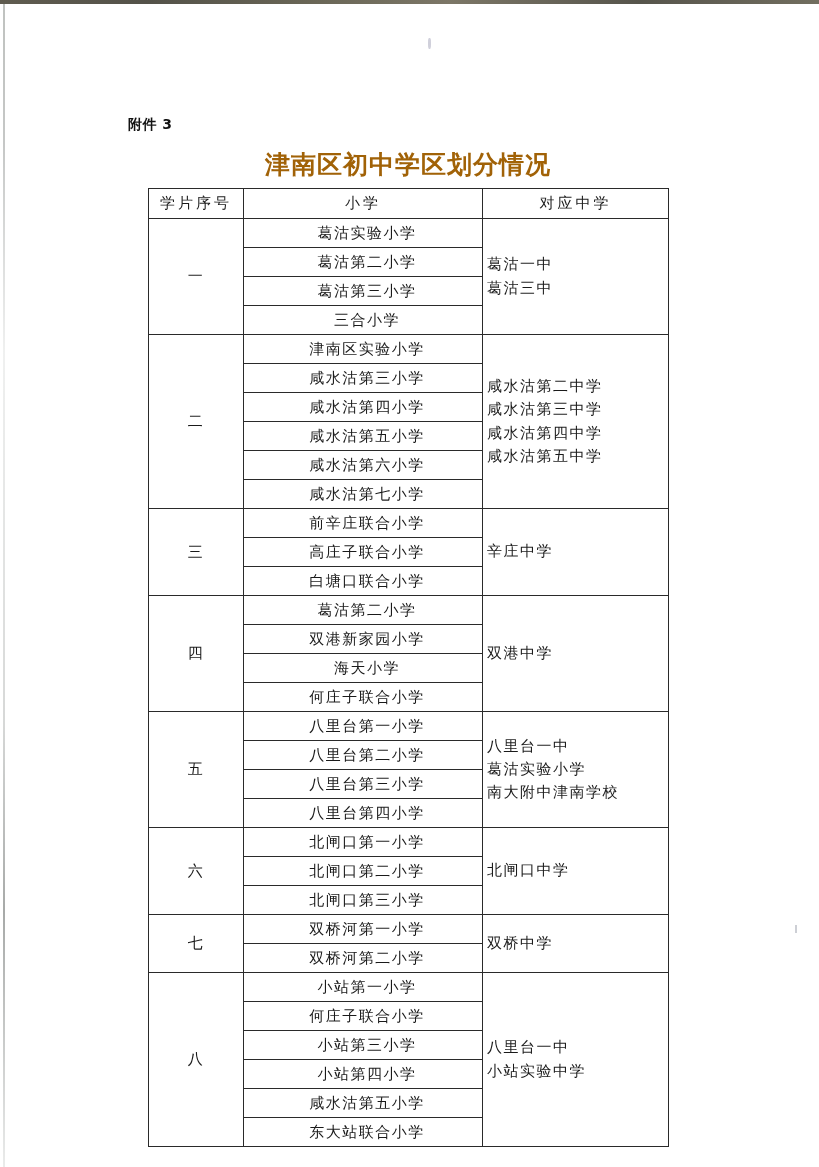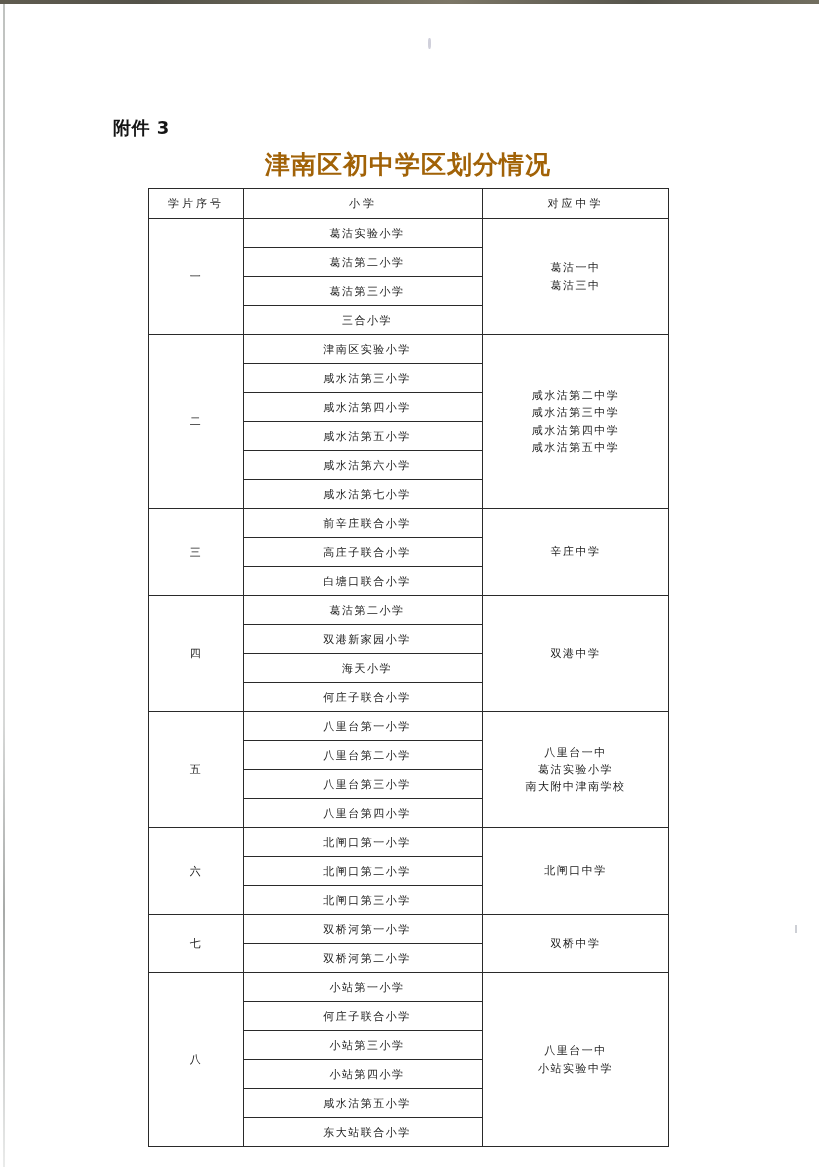--- a/index.html
+++ b/index.html
@@ -57,25 +57,25 @@
   
   #page {
     position: absolute;
     top: 0; left: 0;
     width: 819px;
     height: 1167px;
   }
 
   #attachment-label {
     position: absolute;
-    left: 113px;
+    left: 128px;
     top: 116px;
     font-family: "DejaVu Sans", "Liberation Sans", sans-serif;
     font-weight: bold;
-    font-size: 18px;
+    font-size: 14px;
     letter-spacing: 0.5px;
     color: #141414;
   }
 
   #doc-title {
     position: absolute;
     left: 148px;
     top: 148px;
     width: 520px;
     text-align: center;
@@ -94,21 +94,21 @@
     border-collapse: collapse;
     table-layout: fixed;
   }
   #zoning-table col.c-idx    { width: 95px; }
   #zoning-table col.c-prim   { width: 239px; }
   #zoning-table col.c-mid    { width: 186px; }
 
   #zoning-table th,
   #zoning-table td {
     border: 1px solid #2a2a2a;
-    font-size: 11px;
+    font-size: 15px;
     font-family: "DejaVu Serif", "Liberation Serif", serif;
     color: #1a1a1a;
     height: 29px;
     box-sizing: border-box;
     font-weight: normal;
     letter-spacing: 1.5px;
   }
   #zoning-table thead th {
     text-align: center;
     height: 30px;
@@ -118,21 +118,21 @@
     text-align: center;
     vertical-align: middle;
     letter-spacing: 0;
   }
   td.primary-cell {
     text-align: center;
     padding-left: 9px;
     vertical-align: middle;
   }
   td.middle-cell {
-    text-align: center;
+    text-align: left;
     vertical-align: middle;
     line-height: 1.55;
     padding: 2px 4px;
   }
   td.middle-cell .ms-line { display: block; white-space: nowrap; }
 
   
   tr.group-start > td,
   tr.group-start > th { border-top: 1.6px solid #1d1d1d; }
 </style>

